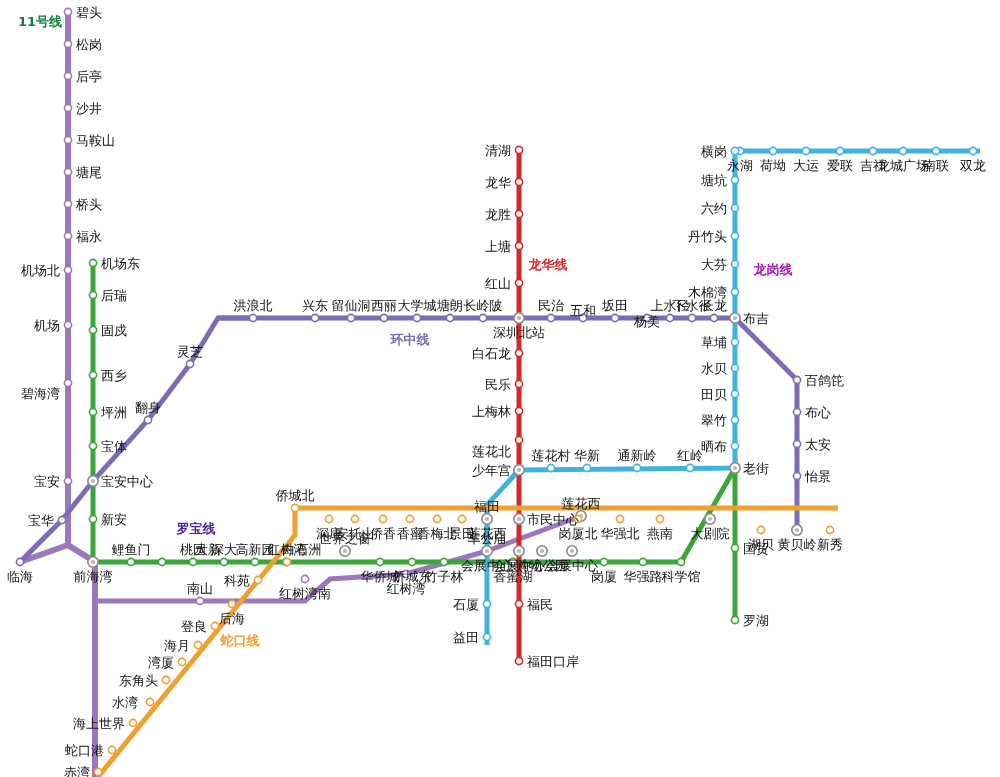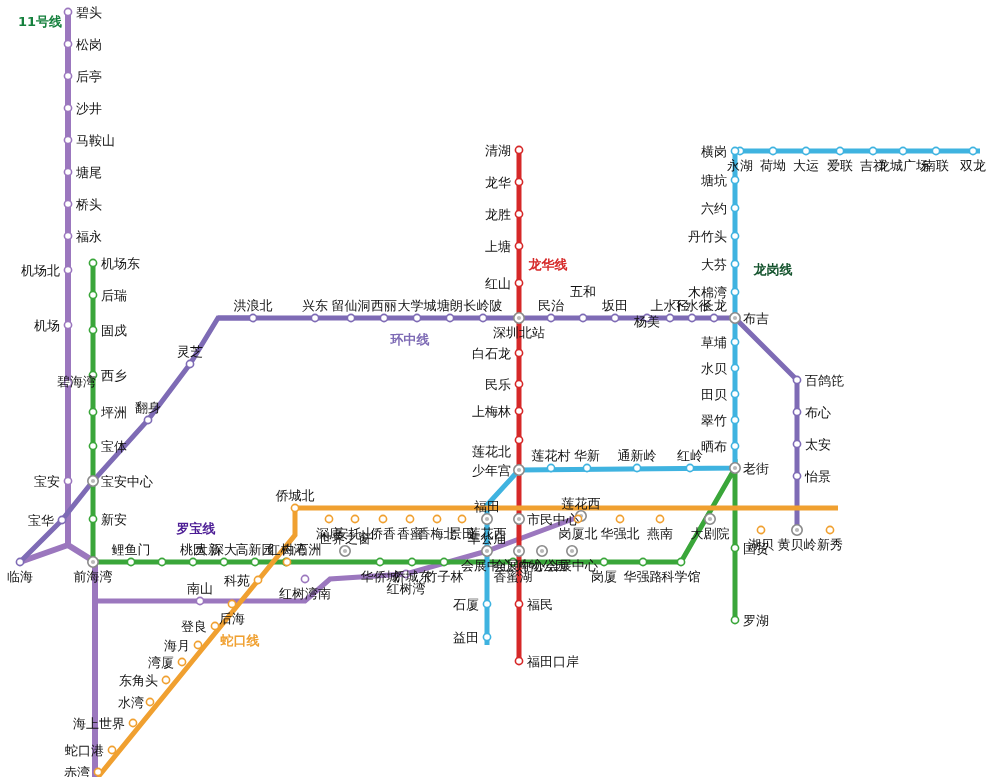--- a/index.html
+++ b/index.html
@@ -475,21 +475,21 @@
       <div class="lbl r" style="left: 76px; top: 12px;">碧头</div>
       <div class="lbl r" style="left: 76px; top: 44px;">松岗</div>
       <div class="lbl r" style="left: 76px; top: 76px;">后亭</div>
       <div class="lbl r" style="left: 76px; top: 108px;">沙井</div>
       <div class="lbl r" style="left: 76px; top: 140px;">马鞍山</div>
       <div class="lbl r" style="left: 76px; top: 172px;">塘尾</div>
       <div class="lbl r" style="left: 76px; top: 204px;">桥头</div>
       <div class="lbl r" style="left: 76px; top: 236px;">福永</div>
       <div class="lbl l" style="left: 60px; top: 270px;">机场北</div>
       <div class="lbl l" style="left: 60px; top: 325px;">机场</div>
-      <div class="lbl l" style="left: 60px; top: 381px; margin-left: 36px;">碧海湾</div>
+      <div class="lbl l" style="left: 60px; top: 393px;">碧海湾</div>
       <div class="lbl l" style="left: 60px; top: 481px;">宝安</div>
       <div class="lbl tc" style="transform: translate(-50%, 0px); left: 93px; top: 570px;">前海湾</div>
       <div class="lbl r" style="left: 101px; top: 263px;">机场东</div>
       <div class="lbl r" style="left: 101px; top: 295px;">后瑞</div>
       <div class="lbl r" style="left: 101px; top: 330px;">固戍</div>
       <div class="lbl r" style="left: 101px; top: 375px;">西乡</div>
       <div class="lbl r" style="left: 101px; top: 412px;">坪洲</div>
       <div class="lbl r" style="left: 101px; top: 446px;">宝体</div>
       <div class="lbl r" style="left: 101px; top: 481px;">宝安中心</div>
       <div class="lbl r" style="left: 101px; top: 519px;">新安</div>
@@ -519,21 +519,21 @@
       <div class="lbl bc" style="left: 190px; top: 358px;">灵芝</div>
       <div class="lbl bc" style="left: 253px; top: 312px;">洪浪北</div>
       <div class="lbl bc" style="left: 315px; top: 312px;">兴东</div>
       <div class="lbl bc" style="left: 351px; top: 312px;">留仙洞</div>
       <div class="lbl bc" style="left: 384px; top: 312px;">西丽</div>
       <div class="lbl bc" style="left: 417px; top: 312px;">大学城</div>
       <div class="lbl bc" style="left: 450px; top: 312px;">塘朗</div>
       <div class="lbl bc" style="left: 483px; top: 312px;">长岭陂</div>
       <div class="lbl tc" style="transform: translate(-50%, 0px); left: 519px; top: 326px;">深圳北站</div>
       <div class="lbl bc" style="left: 551px; top: 312px;">民治</div>
-      <div class="lbl bc" style="left: 583px; top: 298px; text-align: right;">五和</div>
+      <div class="lbl bc" style="left: 583px; top: 317px; text-align: right;">五和</div>
       <div class="lbl bc" style="left: 615px; top: 312px;">坂田</div>
       <div class="lbl bc" style="left: 647px; top: 312px; margin-top: 16px;">杨美</div>
       <div class="lbl bc" style="left: 670px; top: 312px;">上水径</div>
       <div class="lbl bc" style="left: 692px; top: 312px;">下水径</div>
       <div class="lbl bc" style="left: 714px; top: 312px;">长龙</div>
       <div class="lbl r" style="left: 743px; top: 318px;">布吉</div>
       <div class="lbl r" style="left: 805px; top: 380px;">百鸽笓</div>
       <div class="lbl r" style="left: 805px; top: 412px;">布心</div>
       <div class="lbl r" style="left: 805px; top: 444px;">太安</div>
       <div class="lbl r" style="left: 805px; top: 476px;">怡景</div>
@@ -579,21 +579,21 @@
       <div class="lbl bc" style="left: 637px; top: 462px;">通新岭</div>
       <div class="lbl bc" style="left: 587px; top: 462px;">华新</div>
       <div class="lbl bc" style="left: 551px; top: 462px;">莲花村</div>
       <div class="lbl bc" style="left: 487px; top: 513px;">福田</div>
       <div class="lbl tc" style="transform: translate(-50%, 0px); left: 487px; top: 559px;">会展中心</div>
       <div class="lbl l" style="left: 479px; top: 604px;">石厦</div>
       <div class="lbl l" style="left: 479px; top: 637px;">益田</div>
       <div class="lbl l" style="left: 90px; top: 772px;">赤湾</div>
       <div class="lbl l" style="left: 104px; top: 750px;">蛇口港</div>
       <div class="lbl l" style="left: 125px; top: 723px;">海上世界</div>
-      <div class="lbl l" style="left: 144px; top: 702px;">水湾</div>
+      <div class="lbl l" style="left: 138px; top: 702px;">水湾</div>
       <div class="lbl l" style="left: 158px; top: 680px;">东角头</div>
       <div class="lbl l" style="left: 174px; top: 662px;">湾厦</div>
       <div class="lbl l" style="left: 190px; top: 645px;">海月</div>
       <div class="lbl l" style="left: 207px; top: 626px;">登良</div>
       <div class="lbl tc" style="transform: translate(-50%, 0px); left: 232px; top: 612px;">后海</div>
       <div class="lbl l" style="left: 250px; top: 580px;">科苑</div>
       <div class="lbl bc" style="left: 287px; top: 556px;">红树湾</div>
       <div class="lbl bc" style="left: 295px; top: 502px;">侨城北</div>
       <div class="lbl tc" style="transform: translate(-50%, 0px); left: 329px; top: 527px;">深康</div>
       <div class="lbl tc" style="transform: translate(-50%, 0px); left: 355px; top: 527px;">安托山</div>
@@ -605,18 +605,18 @@
       <div class="lbl tc" style="transform: translate(-50%, 0px); left: 578px; top: 527px;">岗厦北</div>
       <div class="lbl tc" style="transform: translate(-50%, 0px); left: 620px; top: 527px;">华强北</div>
       <div class="lbl tc" style="transform: translate(-50%, 0px); left: 660px; top: 527px;">燕南</div>
       <div class="lbl tc" style="transform: translate(-50%, 0px); left: 710px; top: 527px;">大剧院</div>
       <div class="lbl tc" style="transform: translate(-50%, 0px); left: 761px; top: 538px;">湖贝</div>
       <div class="lbl tc" style="transform: translate(-50%, 0px); left: 830px; top: 538px;">新秀</div>
     </div>
   <div id="linenames-layer">
       <div class="linename" style="left: 40px; top: 22px; color: #15803d;">11号线</div>
       <div class="linename" style="left: 548px; top: 265px; color: rgb(214, 40, 40);">龙华线</div>
-      <div class="linename" style="left: 773px; top: 270px; color: #14532d;">龙岗线</div>
+      <div class="linename" style="left: 773px; top: 270px; color: #a21caf;">龙岗线</div>
       <div class="linename" style="left: 410px; top: 340px; color: rgb(126, 107, 181);">环中线</div>
       <div class="linename" style="left: 196px; top: 529px; color: #4c1d95;">罗宝线</div>
       <div class="linename" style="left: 240px; top: 641px; color: rgb(240, 160, 48);">蛇口线</div>
     </div>
 </div>
 
 </body></html>

